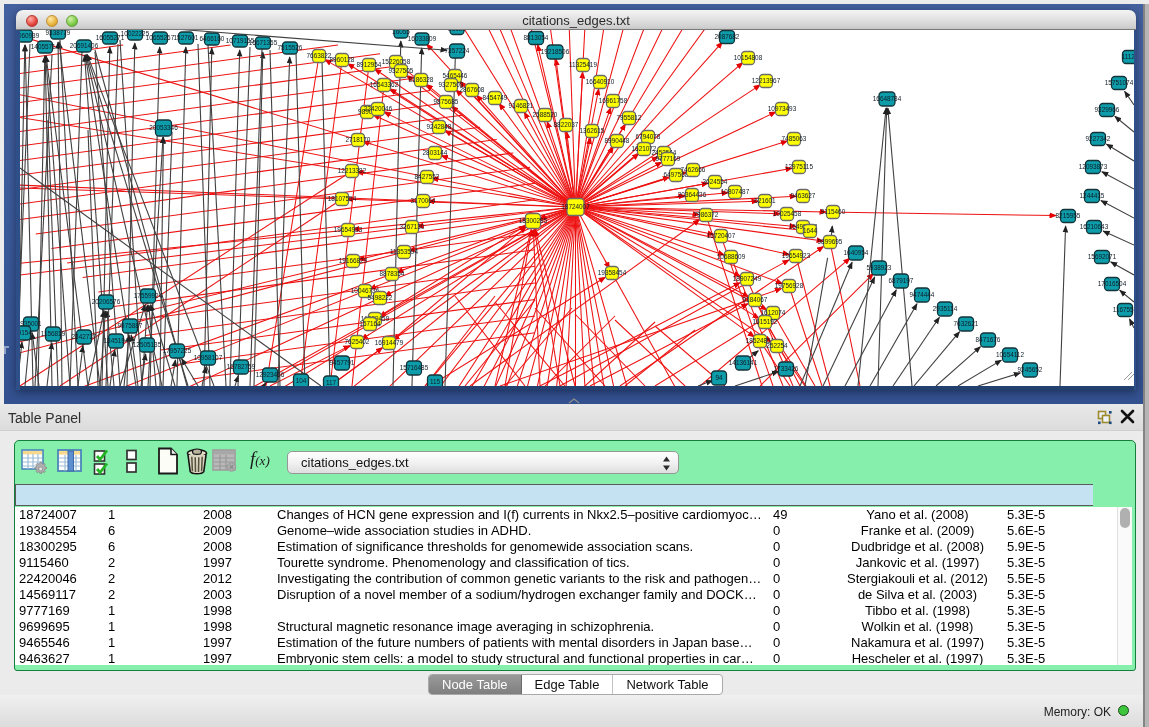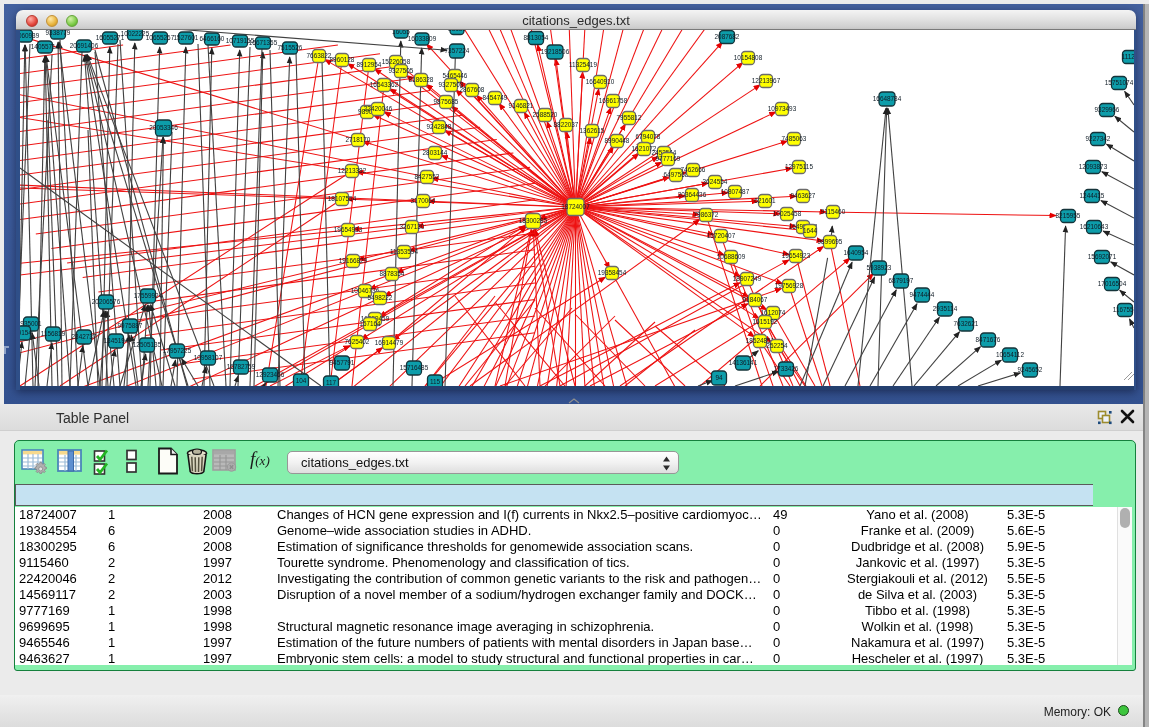--- a/index.html
+++ b/index.html
@@ -5,21 +5,21 @@
 #app { position:relative; width:1149px; height:727px; }
 #desktop { position:absolute; left:4px; top:4px; width:1139px; height:400px; background:linear-gradient(180deg,#44619f 0%,#3b5a9a 55%,#33518f 100%); }
 #rstrip { position:absolute; right:0; top:4px; width:6px; height:723px; background:#b5b5b5; border-left:2px solid #848484; }
 #win { position:absolute; left:16px; top:10px; width:1120px; height:380px; border-radius:7px 7px 0 0; box-shadow:0 2px 8px rgba(0,0,20,.45); background:#2f4f88; }
 #titlebar { position:absolute; left:0; top:0; width:100%; height:20px; border-radius:7px 7px 0 0; background:linear-gradient(180deg,#f4f4f4 0%,#e3e3e3 45%,#cfcfcf 90%,#c6c6c6 100%); border-bottom:1px solid #7a7a7a; }
 #titlebar .title { position:absolute; left:0; right:0; top:3px; text-align:center; font-size:13px; color:#2b2b2b; }
 .light { position:absolute; top:4.5px; width:12px; height:12px; border-radius:50%; }
 #winbottom { position:absolute; left:20px; top:386px; width:1114px; height:4px; background:#24406f; }
 #panel { position:absolute; left:0; top:404px; width:1143px; height:323px; background:#ebebeb; }
 #phead { position:absolute; left:0; top:0; width:100%; height:27px; background:linear-gradient(180deg,#e9e9e9,#dcdcdc); border-bottom:1px solid #cfcfcf; }
-#phead .t { position:absolute; left:8px; top:6px; font-size:14px; color:#2e2e2e;margin-left:48px; }
+#phead .t { position:absolute; left:8px; top:6px; font-size:14px; color:#2e2e2e; }
 #container { position:absolute; left:14px; top:36px; width:1122px; height:231px; background:#86efac; border:1px solid #15803d; border-radius:5px 5px 3px 3px; }
 #toolbar { position:absolute; left:0; top:0; width:100%; height:42px; }
 #combo { position:absolute; left:272px; top:10px; width:392px; height:23px; border:1px solid #979797; border-radius:5px; background:linear-gradient(180deg,#ffffff 0%,#f2f2f2 50%,#dedede 100%); font-size:13px; color:#111; line-height:21px; padding-left:13px; }
 #combo .arr { position:absolute; right:7px; top:4px; }
 #thead { position:absolute; left:0px; top:43px; height:22px; width:1078px; background:#c5e2f2; border-top:1px solid #5a5a5a; border-bottom:1px solid #5a5a5a; border-left:1px solid #5a5a5a; }
 #thead .hc { position:absolute; top:0; height:20px; text-align:center; font-size:13px; color:#111; line-height:20px; border-right:1px solid #6a6a6a; background:#c5e2f2;margin-top:32px; }
 #tbody { position:absolute; left:0px; top:66px; width:1103px; height:158px; background:#fff; overflow:hidden; font-size:13px; color:#000; }
 .tr { position:relative; height:16px; line-height:16px; white-space:nowrap; }
 .tr div { position:absolute; top:0; height:16px; overflow:hidden; }
 .c0 { left:4px;  width:85px; }
@@ -804,18 +804,23 @@
             <div class="c3">Embryonic stem cells: a model to study structural and functional properties in car…</div>
             <div class="c4">0</div>
             <div class="c5">Hescheler et al. (1997)</div>
             <div class="c6">5.3E-5</div>
           </div>
       </div>
       <div id="vscroll">
           <div id="vthumb"></div>
         </div>
     </div>
+    <div id="tabs">
+      <div class="tab sel">Node Table</div>
+      <div class="tab">Edge Table</div>
+      <div class="tab" style="border-right:none;">Network Table</div>
+    </div>
   </div>
   <div id="status">
       <span id="mem">Memory: OK</span>
       <div id="dot"></div>
     </div>
 </div>
 
 </body></html>

